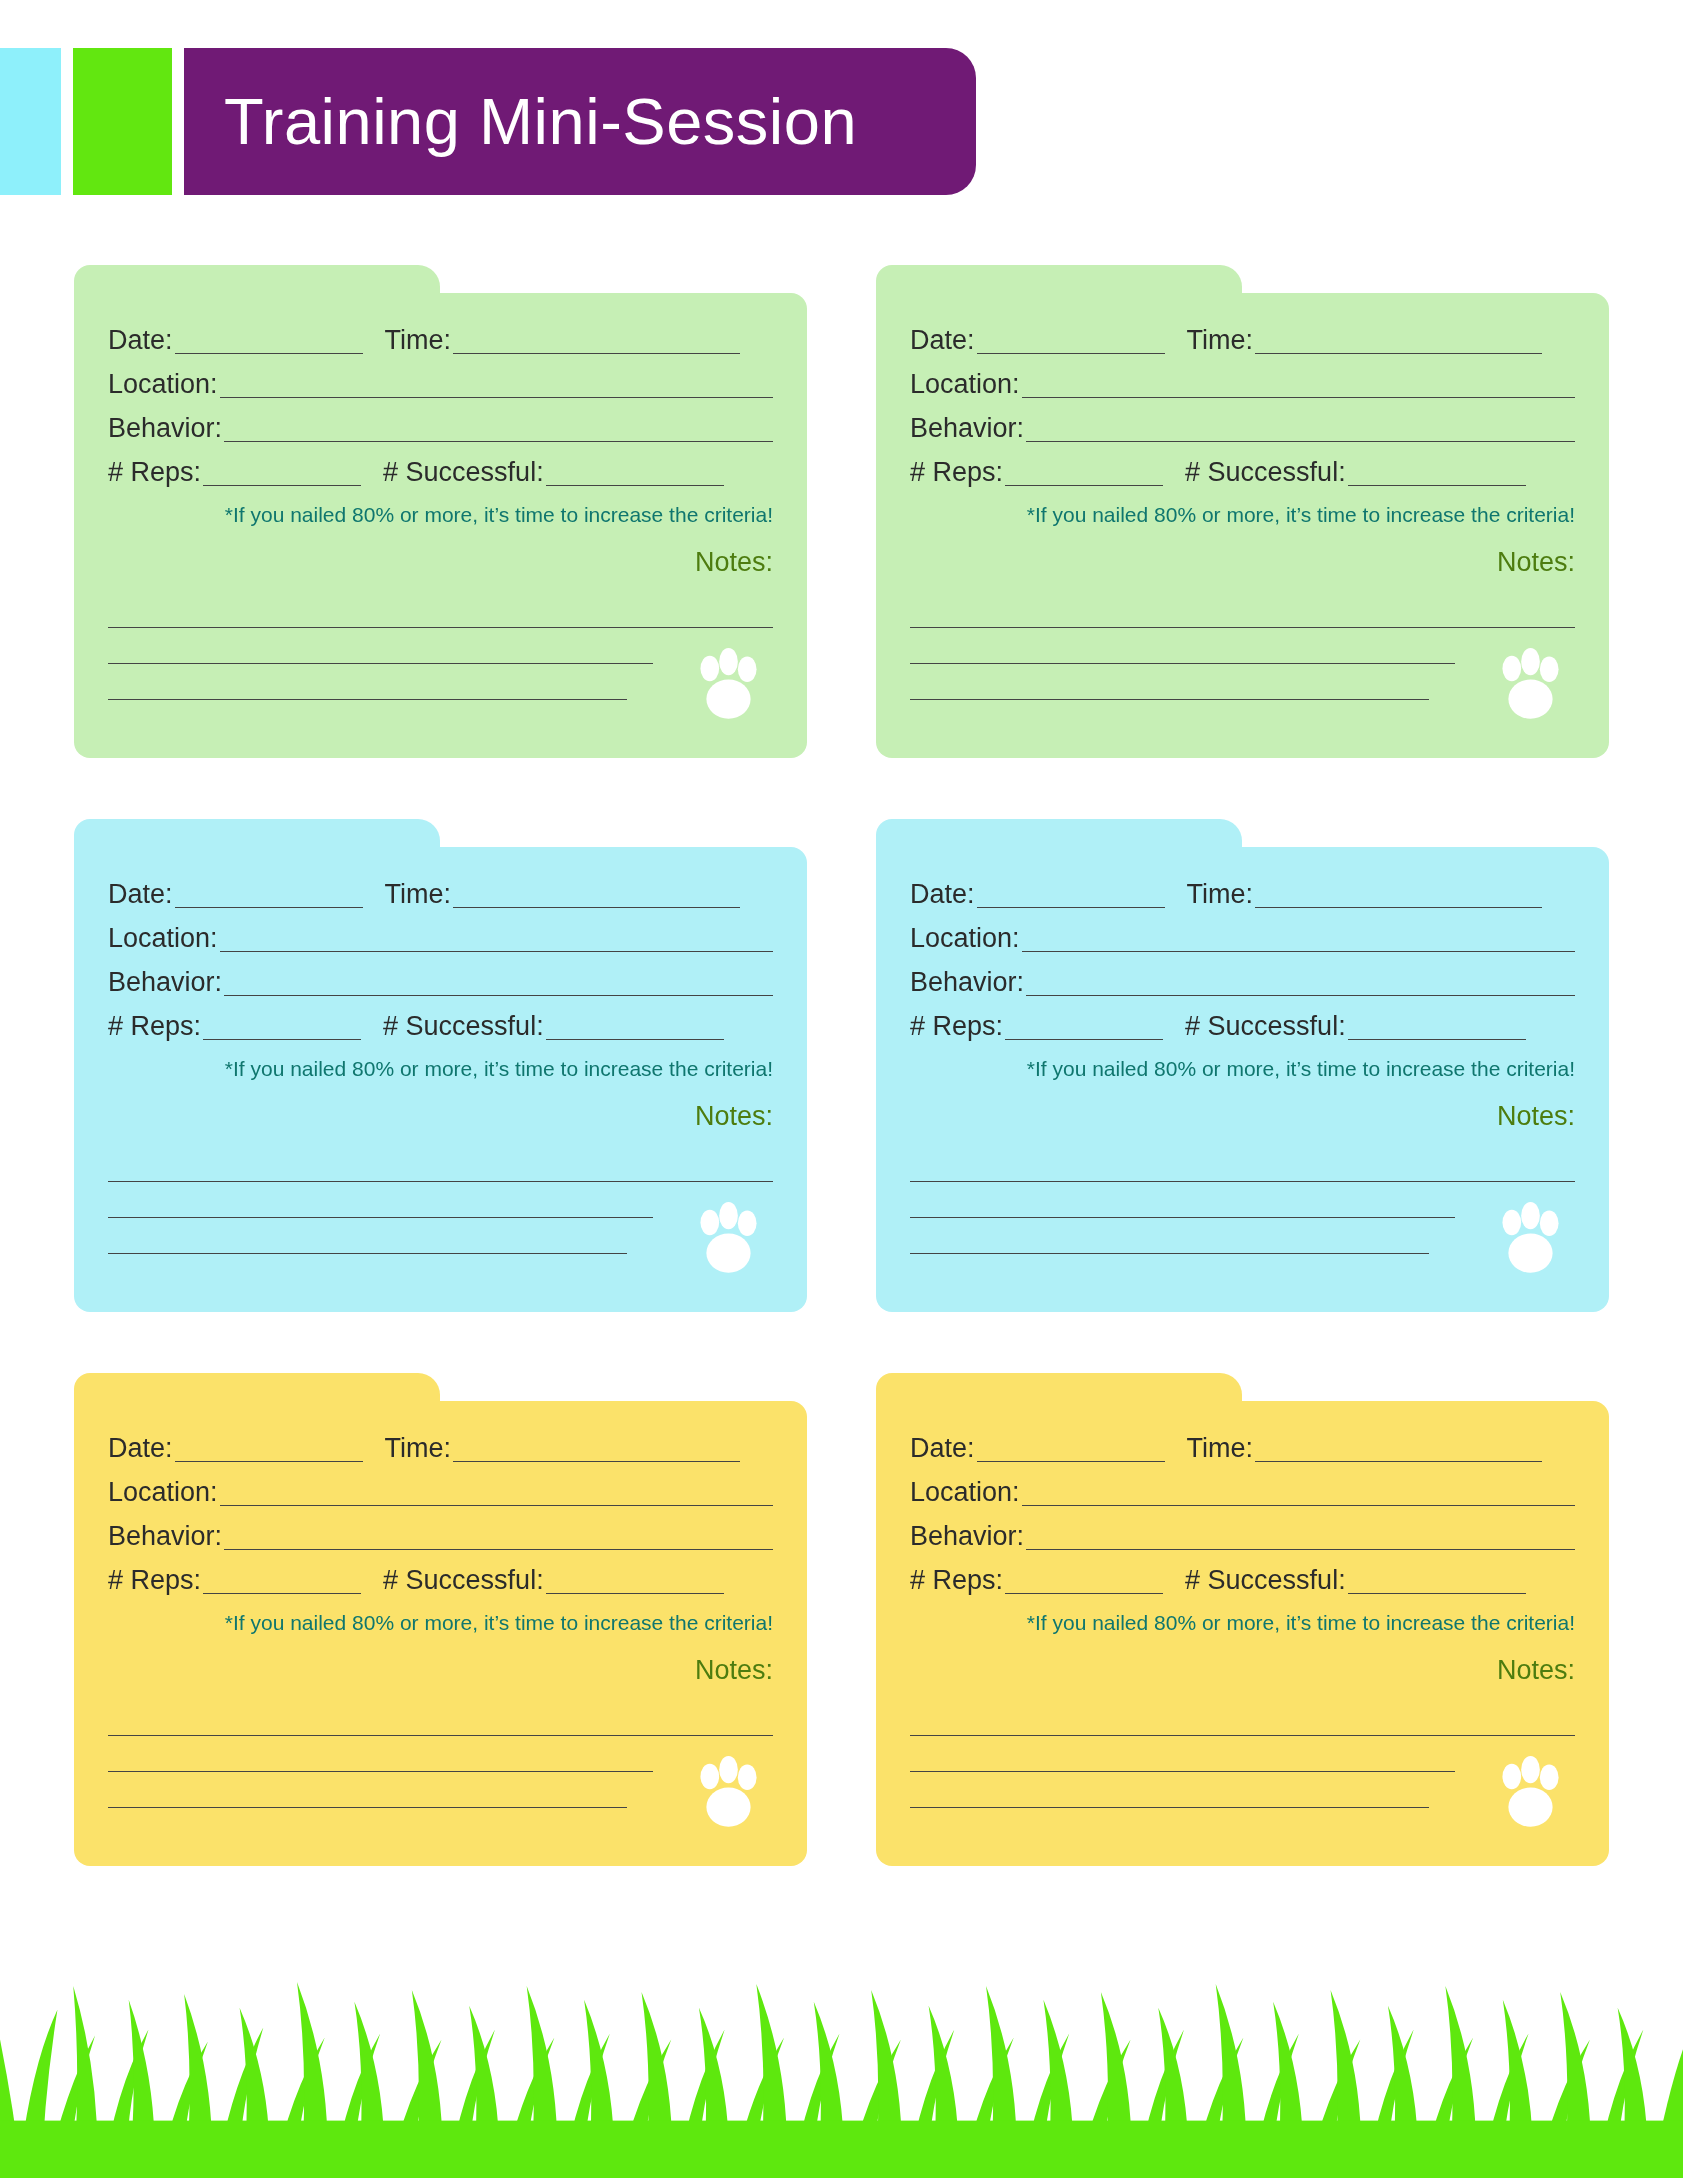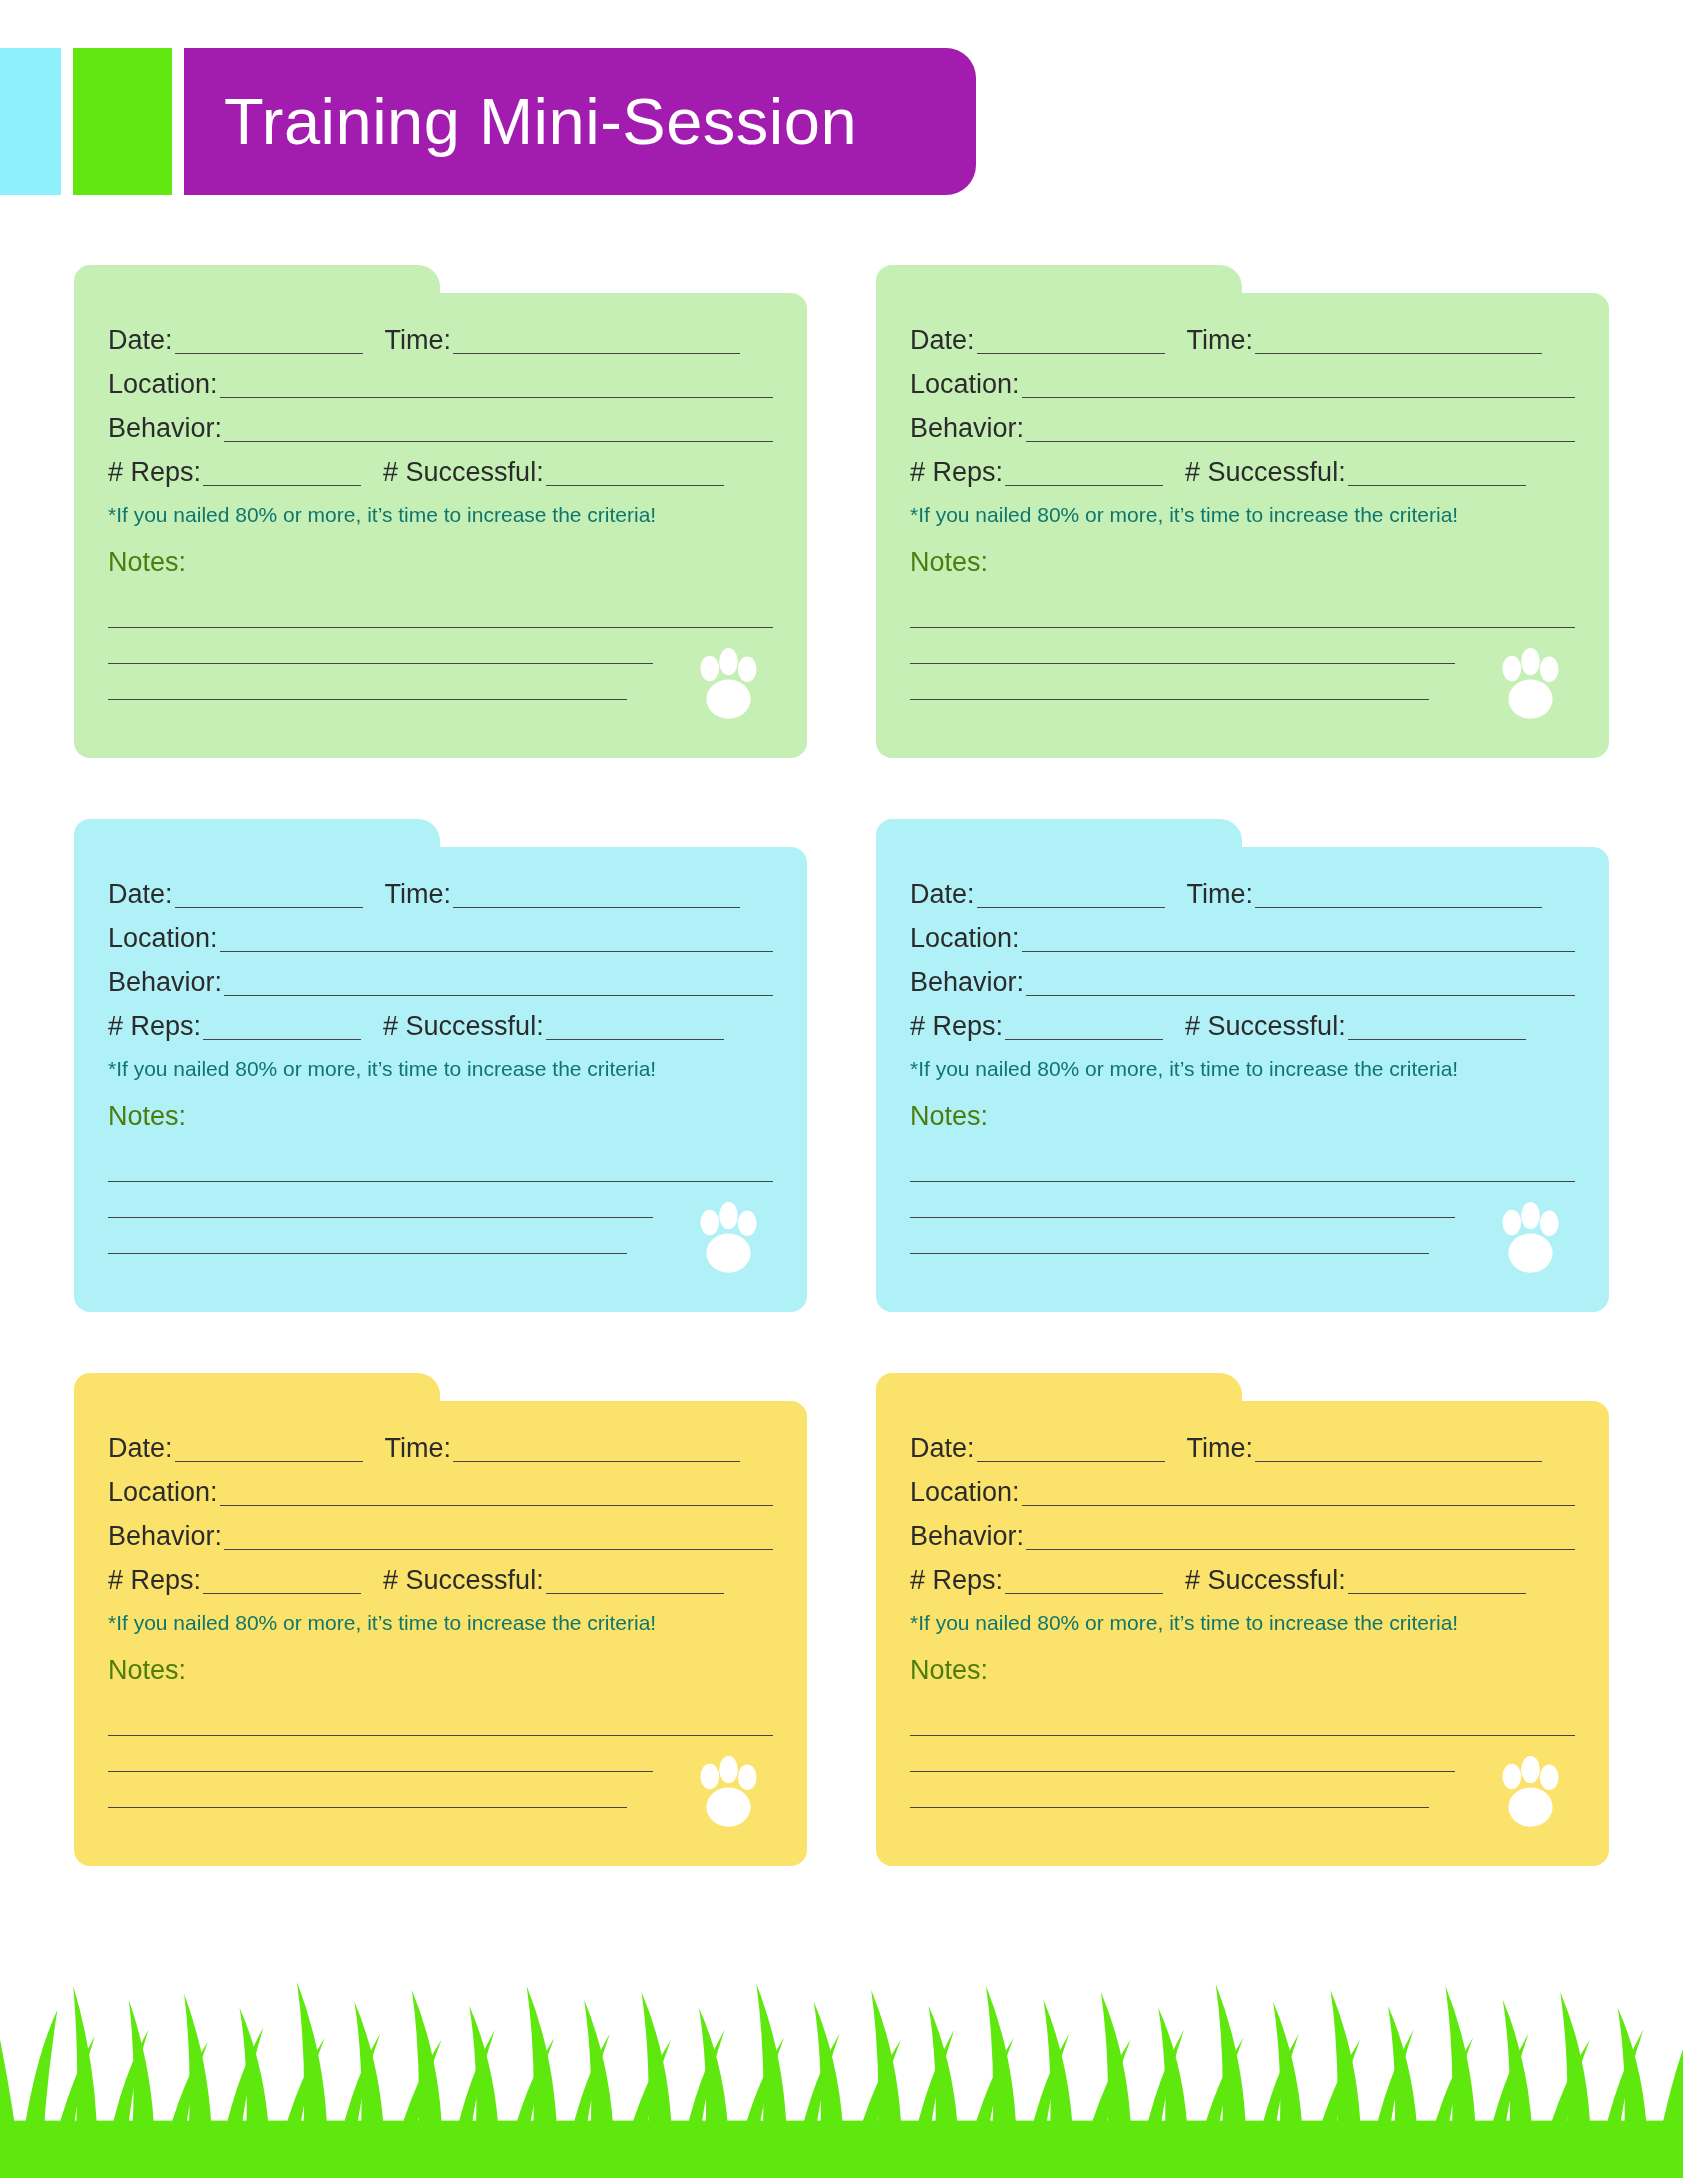--- a/index.html
+++ b/index.html
@@ -35,21 +35,21 @@
   .hdr-block-green {
     width: 99px;
     background: #62e710;
   }
   .hdr-gap2 {
     width: 12px;
     background: #ffffff;
   }
   .hdr-title-bar {
     width: 792px;
-    background: #a21caf;
+    background: #701a75;
     border-top-right-radius: 30px;
     border-bottom-right-radius: 30px;
     display: flex;
     align-items: center;
     padding-left: 40px;
     box-sizing: border-box;
   }
   .hdr-title {
     color: #ffffff;
     font-size: 65px;
@@ -62,20 +62,21 @@
   .grid {
     position: absolute;
     left: 74px;
     top: 265px;
     width: 1535px;
   }
   .row {
     display: flex;
     justify-content: space-between;
     margin-bottom: 61px;
+    text-align: right;
   }
   .card-wrap {
     width: 733px;
     position: relative;
   }
   .tab {
     height: 28px;
     width: 366px;
     border-top-left-radius: 16px;
     border-top-right-radius: 22px;

